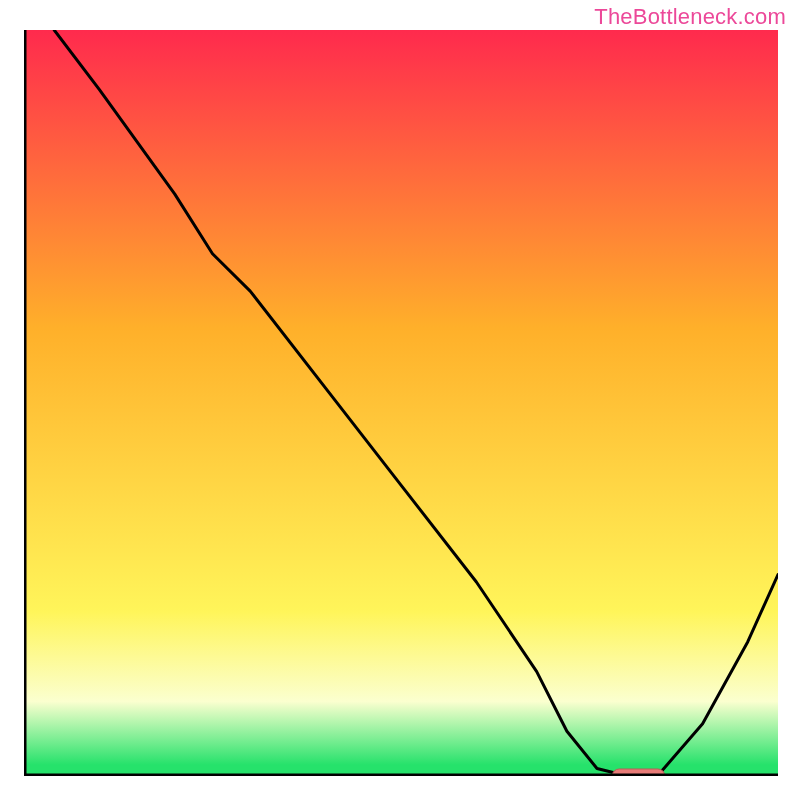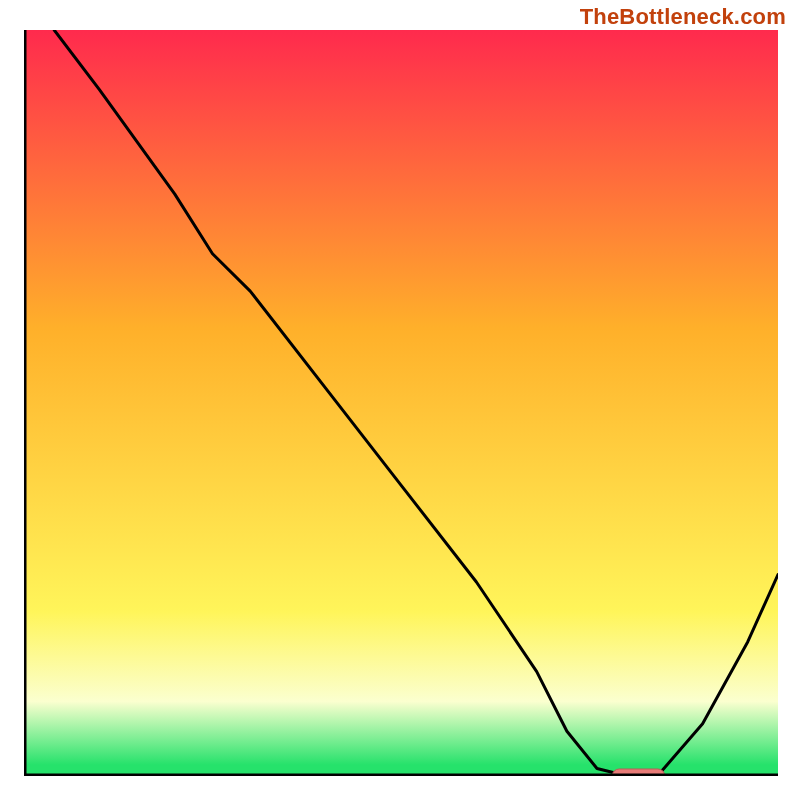--- a/index.html
+++ b/index.html
@@ -14,22 +14,22 @@
   .container {
     position: relative;
     width: 800px;
     height: 800px;
   }
   .watermark {
     position: absolute;
     top: 4px;
     right: 14px;
     font-size: 22px;
-    font-weight: 700;
-    color: #c2410c;
+    font-weight: 400;
+    color: #ec4899;
     letter-spacing: 0.2px;
   }
   .plot {
     position: absolute;
     left: 24px;
     top: 30px;
     width: 754px;
     height: 746px;
   }
   svg {

